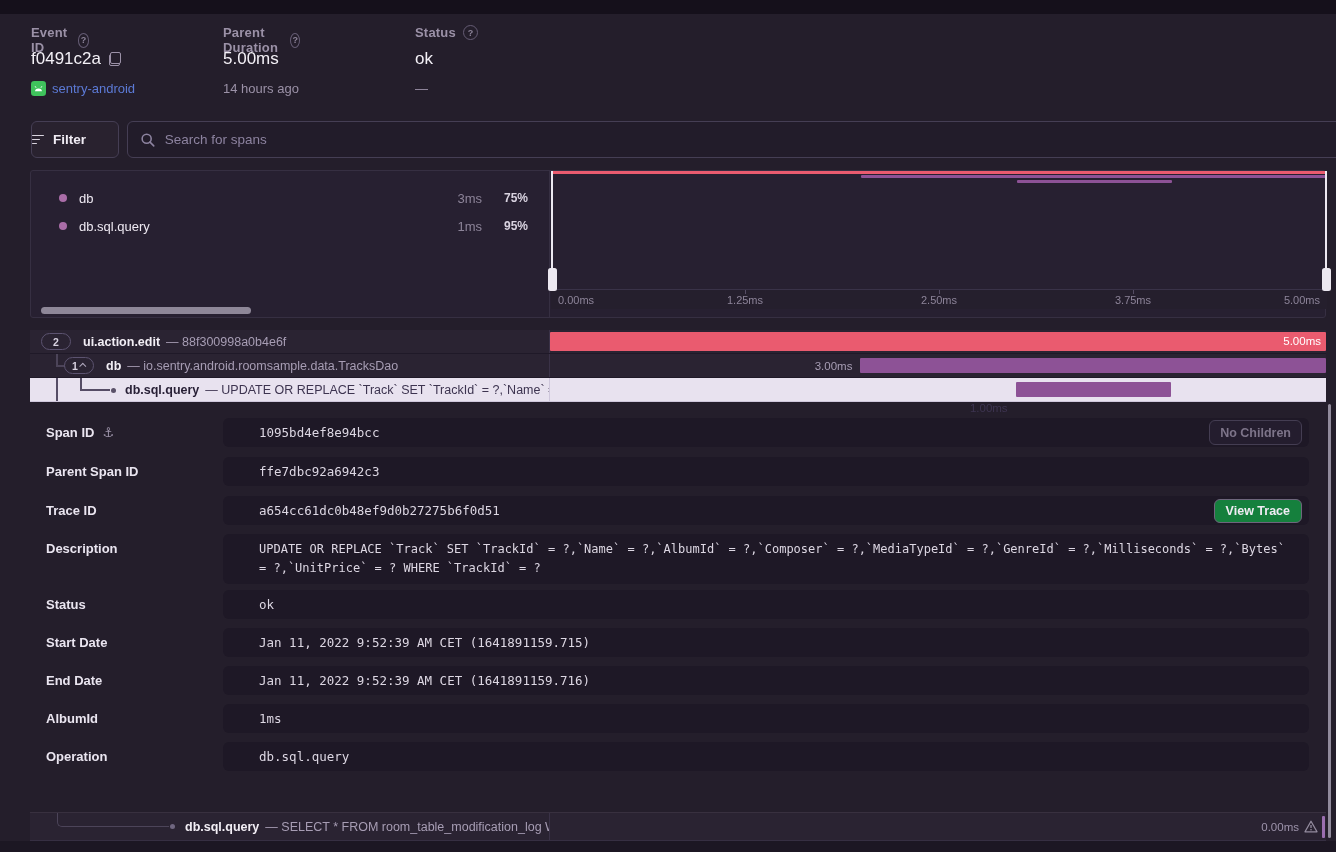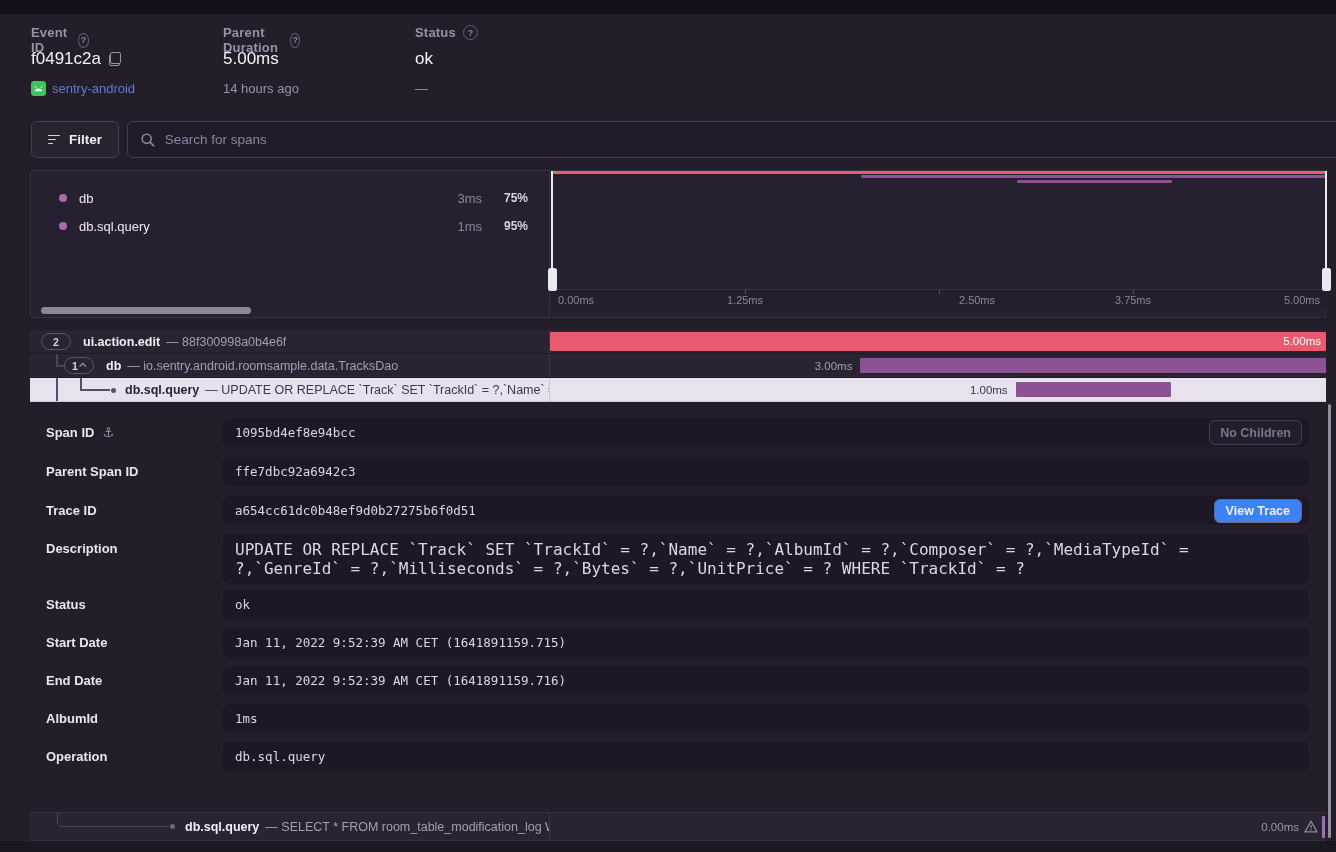--- a/index.html
+++ b/index.html
@@ -4,21 +4,21 @@
 <style>
   * { margin:0; padding:0; box-sizing:border-box; }
   html,body { width:1336px; height:852px; }
   body {
     background:#241e2b;
     font-family:"Liberation Sans", sans-serif;
     color:#f2eef5;
     overflow:hidden;
     position:relative;
   }
-  .mono { font-family:"DejaVu Sans Mono", monospace; }
+  .mono { font-family:"DejaVu Sans Mono", monospace;margin-left:24px; }
 
   .topstrip { position:absolute; left:0; top:0; width:1336px; height:14px; background:#15101b; }
   .bottomstrip { position:absolute; left:0; top:841px; width:1336px; height:11px; background:#1c1723; }
 
   
   .event-header { position:absolute; left:0; top:14px; width:1336px; height:100px; }
   .hcol { position:absolute; top:0; }
   .hcol-1 { left:31px; } .hcol-2 { left:223px; } .hcol-3 { left:415px; }
   .hlabel-row { position:absolute; top:11px; display:flex; align-items:center; gap:7px; }
   .hlabel { font-size:13px; font-weight:bold; color:#9b91a7; letter-spacing:.2px; }
@@ -28,21 +28,21 @@
   .hvalue { position:absolute; top:35px; font-size:17px; color:#f4f1f7; display:flex; align-items:center; gap:8px; white-space:nowrap; }
   .hsub { position:absolute; top:67px; font-size:13px; color:#9b91a7; display:flex; gap:6px; white-space:nowrap; }
   .copy-icon { position:relative; width:12px; height:14px; display:inline-block; cursor:pointer; }
   .copy-icon::before { content:""; position:absolute; left:0; bottom:0; width:9px; height:10px; border:1.4px solid #9b91a7; border-radius:2px; }
   .copy-icon::after  { content:""; position:absolute; right:0; top:0;  width:9px; height:10px; border:1.4px solid #9b91a7; border-radius:2px; background:#241e2b; }
   .project-link { color:#5c7ad6; font-size:13px; text-decoration:none; cursor:pointer; }
 
   
   .filter-btn { position:absolute; left:31px; top:121px; width:88px; height:37px;
     background:#29222f; border:1px solid #453e54; border-radius:6px;
-    display:flex; align-items:center; justify-content:center; gap:9px; cursor:pointer; }
+    display:flex; align-items:center; gap:9px; cursor:pointer; }
   .filter-btn .label { font-size:13.5px; font-weight:bold; color:#f0ecf4; }
   .funnel-icon { display:flex; flex-direction:column; gap:2.5px; align-items:flex-start; }
   .funnel-icon i { display:block; height:1.6px; background:#d8d3de; border-radius:1px; }
   .funnel-icon i:nth-child(1){ width:12px; } .funnel-icon i:nth-child(2){ width:8px; } .funnel-icon i:nth-child(3){ width:5px; }
   .search-box { position:absolute; left:127px; top:121px; width:1328px; height:37px;
     background:#221c2a; border:1px solid #453e54; border-radius:6px;
     display:flex; align-items:center; padding:0 12px; gap:9px; }
   .search-box input { background:transparent; border:none; outline:none; width:100%;
     font-size:13.5px; color:#e8e3ee; font-family:"Liberation Sans",sans-serif; }
   .search-box input::placeholder { color:#8d83a0; }
@@ -67,21 +67,21 @@
   .mm-bar.b1 { top:4px; }
   .mm-bar.b2 { top:8.5px; }
   .mm-handle { position:absolute; top:0; width:2px; height:120px; background:#ece8f1; z-index:4; cursor:ew-resize; }
   .mm-handle.left { left:0; } .mm-handle.right { right:0; }
   .mm-grip { position:absolute; top:97px; left:-3.5px; width:9px; height:23px; background:#ece8f1; border-radius:2.5px; }
   .mm-axis { position:absolute; left:0; top:118px; width:776px; height:20px;
     border-top:1px solid #393248; background:#251f2d; }
   .mm-axis .tickmark { position:absolute; top:0; width:1px; height:4px; background:#544c63; }
   .mm-axis .ticklabel { position:absolute; top:4px; font-size:11px; color:#8d8499; }
   .tl0 { left:7px; } .tl1 { left:194px; transform:translateX(-50%); }
-  .tl2 { left:388px; transform:translateX(-50%);margin-left:38px; } .tl3 { left:582px; transform:translateX(-50%); }
+  .tl2 { left:388px; transform:translateX(-50%); } .tl3 { left:582px; transform:translateX(-50%); }
   .tl4 { right:7px; }
   .tm1 { left:194px; } .tm2 { left:388px; } .tm3 { left:582px; }
 
   
   .tree { position:absolute; left:30px; top:330px; width:1296px; }
   .tree-row { position:relative; width:100%; height:24px; background:#2a2332;
     border-bottom:1px solid #1f1928; cursor:pointer; }
   .tree-row .row-left { position:absolute; left:0; top:0; width:519px; height:100%;
     overflow:hidden; white-space:nowrap; display:flex; align-items:center; }
   .tree-row .row-right { position:absolute; left:519px; top:0; width:777px; height:100%;
@@ -98,39 +98,39 @@
   .caret-up { width:5px; height:5px; border-left:1.4px solid #b0a8bd; border-top:1.4px solid #b0a8bd;
     transform:rotate(45deg) translateY(1px); display:inline-block; }
   .conn { position:absolute; background:#4c4459; }
   .conn.dark-on-light { background:#564d66; }
   .conn-dot { position:absolute; width:5px; height:5px; border-radius:50%; background:#6f6680; }
   .selected .conn-dot { background:#5a5168; }
   .wf-bar { position:absolute; top:4px; height:15px; border-radius:1px; }
   .wf-bar.full { top:2px; height:19px; }
   .wf-label-in { position:absolute; right:5px; top:0; line-height:19px; font-size:11.5px; color:#fff; }
   .wf-label { position:absolute; top:0; line-height:24px; font-size:11.5px; color:#a79db4; white-space:nowrap; }
-  .selected .wf-label { color:#3d3450; }
+  .selected .wf-label { color:#3d3450;margin-top:18px; }
 
   
   .detail { position:absolute; left:30px; top:402px; width:1296px; height:410px; }
   .d-row { position:absolute; left:0; width:100%; }
   .d-label { position:absolute; left:16px; top:0; height:29px; display:flex; align-items:center; gap:8px;
     font-size:13px; font-weight:bold; color:#eae5f0; }
   .anchor-icon { font-size:13px; color:#9b91a7; cursor:pointer; font-family:"DejaVu Sans",sans-serif; }
   .d-box { position:absolute; left:193px; top:0; width:1086px; min-height:29px;
     background:#1e1826; border-radius:6px; display:flex; align-items:center; padding:0 12px; }
   .d-box .val { font-size:12.5px; color:#ddd7e3; line-height:29px; white-space:nowrap; }
   .d-box.multiline { padding:6px 12px; align-items:flex-start; }
-  .d-box.multiline .val { white-space:normal; line-height:19px; font-size:16px; word-break:break-word; }
+  .d-box.multiline .val { white-space:normal; line-height:19px; font-size:12px; word-break:break-word; }
   .no-children-badge { position:absolute; right:7px; top:2px; height:25px; padding:0 10px;
     border:1px solid #443d52; border-radius:6px; display:flex; align-items:center;
     font-size:12.5px; font-weight:bold; color:#7d7489; background:#241d2e; }
   .view-trace-btn { position:absolute; right:7px; top:2.5px; height:24px; padding:0 11px;
     border:1px solid #6e667c; border-radius:6px; display:flex; align-items:center;
-    font-size:12.5px; font-weight:bold; color:#f0ecf4; background:#3b82f6; cursor:pointer; }
+    font-size:12.5px; font-weight:bold; color:#f0ecf4; background:#15803d; cursor:pointer; }
 
   
   .bottom-row { position:absolute; left:30px; top:812px; width:1296px; height:29px;
     background:#2a2332; border-top:1px solid #38303f; border-bottom:1px solid #362f42; cursor:pointer; }
   .bottom-row .row-left { position:absolute; left:0; top:0; width:519px; height:100%;
     overflow:hidden; white-space:nowrap; display:flex; align-items:center; }
   .bottom-row .row-right { position:absolute; left:519px; top:0; width:777px; height:100%;
     border-left:1px solid #3a3247; }
   .bottom-dur { position:absolute; right:8px; top:0; height:100%; display:flex; align-items:center; gap:5px; }
   .bottom-dur .t { font-size:11.5px; color:#9d93ab; }

